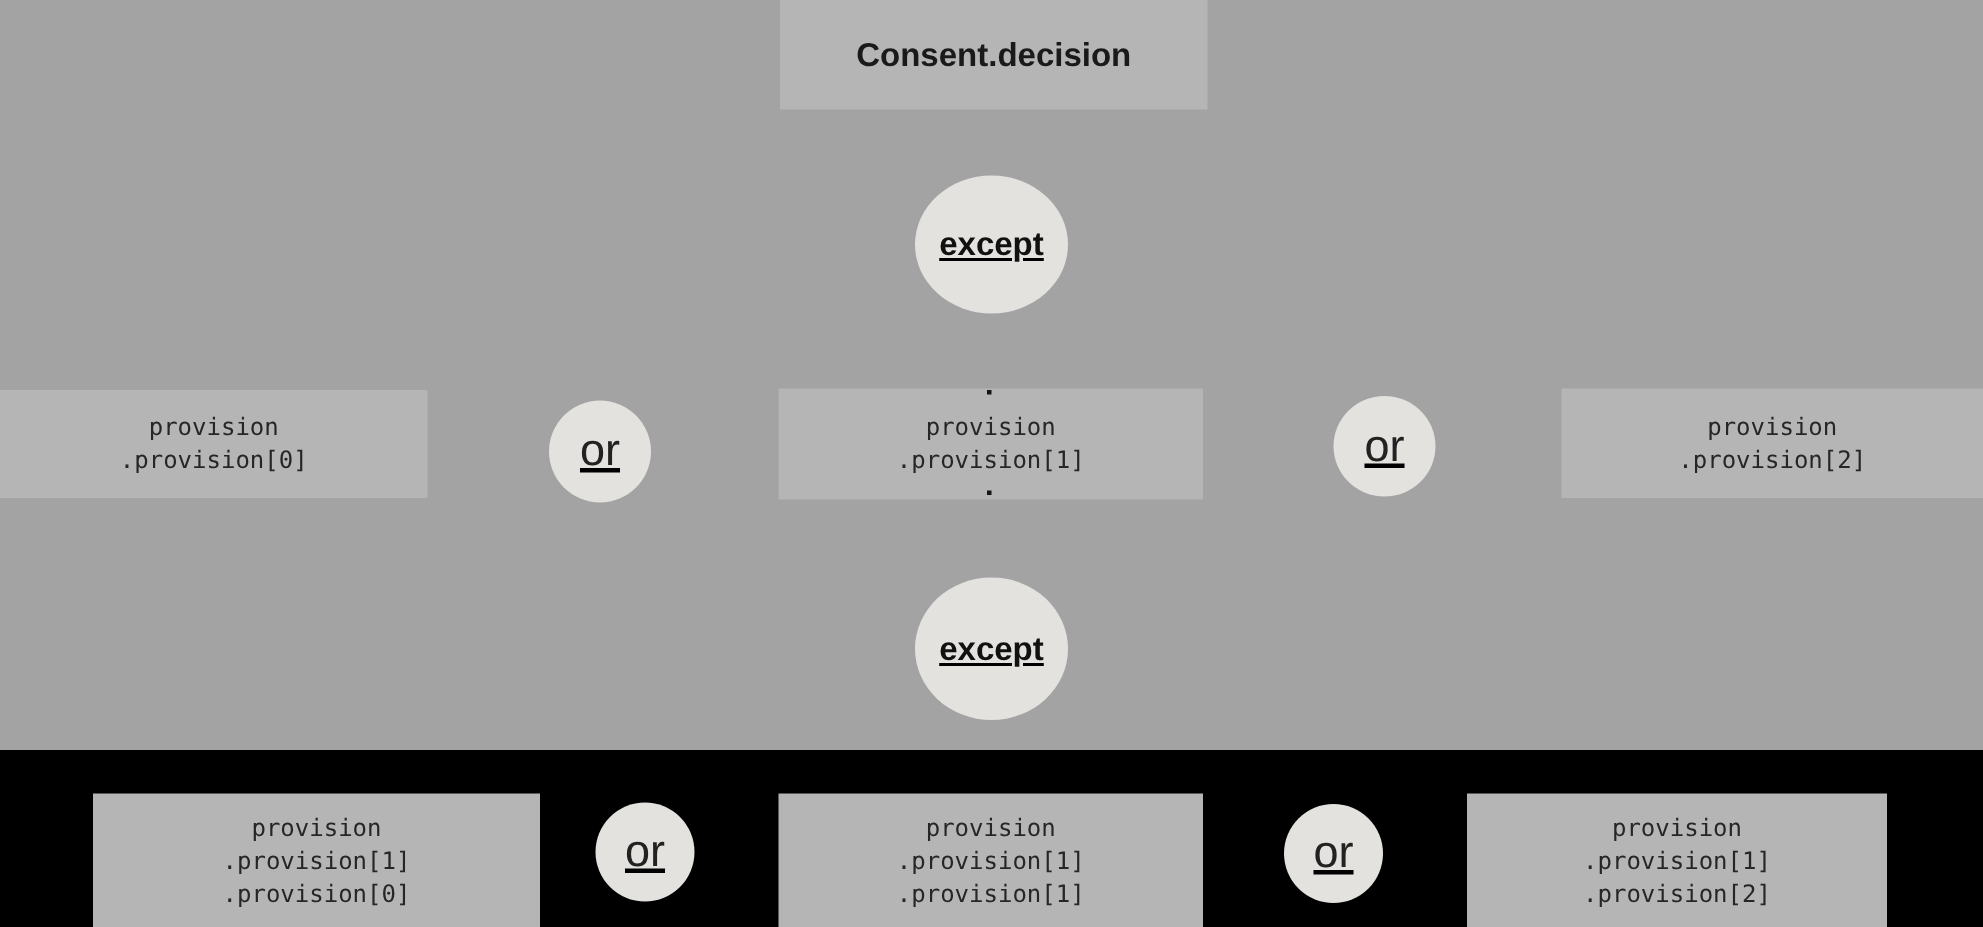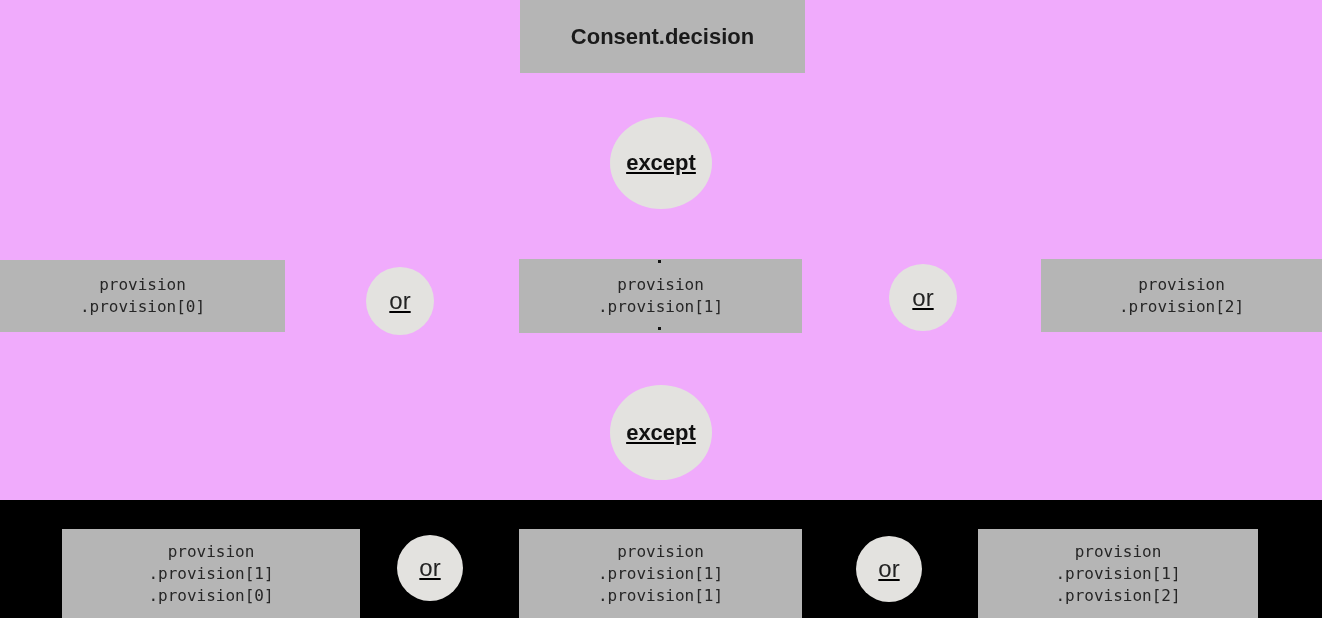--- a/index.html
+++ b/index.html
@@ -4,21 +4,21 @@
 <style>
   html, body {
     margin: 0; padding: 0;
     width: 1322px; height: 618px;
     background: #000000;
     overflow: hidden;
   }
   .stage {
     position: relative;
     width: 1322px; height: 500px;
-    background: #f0abfc;
+    background: #a3a3a3;
   }
   .node {
     position: absolute;
     background: #b5b5b5;
     display: flex;
     align-items: center;
     justify-content: center;
     text-align: center;
   }
   .mono-label {
@@ -45,21 +45,21 @@
   }
   .op-label {
     font-family: "Liberation Sans", sans-serif;
     font-weight: bold;
     font-size: 22px;
     color: #111111;
   }
   .or-label {
     font-family: "Liberation Sans", sans-serif;
     font-weight: normal;
-    font-size: 24px;
+    font-size: 30px;
     color: #222222;
   }
   .edge-dot {
     position: absolute;
     width: 3px; height: 3px;
     background: #141414;
   }
 </style>
 </head>
 <body>

